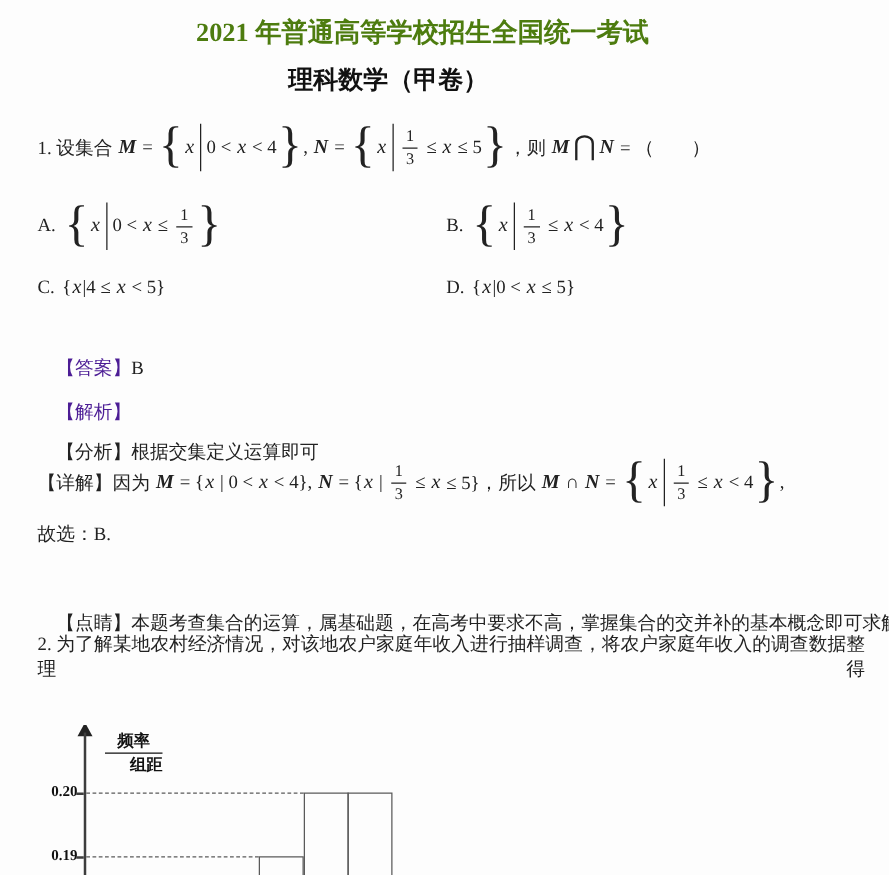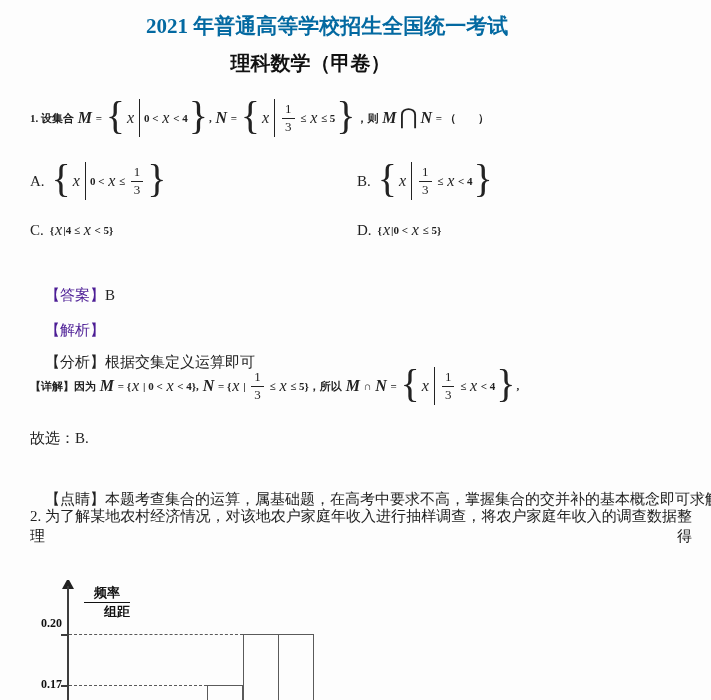--- a/index.html
+++ b/index.html
@@ -3,27 +3,27 @@
 <meta charset="utf-8">
 <style>
   * { margin:0; padding:0; box-sizing:border-box; }
   html,body { background:#ffffff; }
   .page {
     position:relative; width:711px; height:700px; margin:0 auto;
     background:#fdfdfd; overflow:hidden; color:#222;
     font-family:"Liberation Serif","DejaVu Serif",serif;
     font-size:15px;
   }
-  .title1 { position:absolute; top:12px; left:0; width:654px; text-align:center;
-            font-size:21px; font-weight:bold; color:#0369a1; }
+  .title1 { position:absolute; top:12px; left:11px; width:654px; text-align:center;
+            font-size:21px; font-weight:bold; color:#4d7c0f; }
   .title2 { position:absolute; top:50px; left:0; width:621px; text-align:center;
             font-size:20px; font-weight:bold; color:#111; }
 
   .mathrow { position:absolute; display:flex; align-items:center; white-space:pre; }
-  .mt  { font-size:11px;font-weight:bold; }
+  .mt  { font-size:15px; }
   .mi  { font-style:italic; font-family:"Liberation Serif","DejaVu Serif",serif; font-size:16px; padding:0 1px; }
   .mi.bold { font-weight:bold; }
   .mbrace { font-size:40px; font-weight:400; line-height:0.85; padding:0 1px; transform:translateY(-2px); }
   .mbar { width:1px; background:#222; height:38px; margin:0 4px; }
   .mfrac { display:inline-flex; flex-direction:column; align-items:center; font-size:13px; line-height:1.15; margin:0 3px; }
   .mfrac .fnum { border-bottom:1px solid #222; padding:0 3px 1px; }
   .mfrac .fden { padding-top:1px; }
   .mcap { font-size:22px; line-height:1; padding:0 2px; transform:translateY(-1px); }
 
   .optlabel { margin-right:6px; font-size:15px; }
@@ -78,40 +78,40 @@
   <div class="txtline" style="top:332px;">
     <span>【分析】</span><span>根据交集定义运算即可</span>
   </div>
 
   <div class="txtline" style="top:300px;">
     <span class="tag-blue">【解析】</span>
   </div>
 
   <div class="mathrow" style="left:30px; top:360px; height:52px;"><span class="mt">【详解】因为 </span><span class="mi bold">M</span><span class="mt"> = {</span><span class="mi">x</span><span class="mt"> | 0 &lt; </span><span class="mi">x</span><span class="mt"> &lt; 4}, </span><span class="mi bold">N</span><span class="mt"> = {</span><span class="mi">x</span><span class="mt"> | </span><span class="mfrac"><span class="fnum">1</span><span class="fden">3</span></span><span class="mt"> ≤ </span><span class="mi">x</span><span class="mt"> ≤ 5}，所以 </span><span class="mi bold">M</span><span class="mt"> ∩ </span><span class="mi bold">N</span><span class="mt"> = </span><span class="mbrace">{</span><span class="mi">x</span><span class="mbar"></span><span class="mfrac"><span class="fnum">1</span><span class="fden">3</span></span><span class="mt"> ≤ </span><span class="mi">x</span><span class="mt"> &lt; 4</span><span class="mbrace">}</span><span class="mt">,</span></div>
 
-  <div class="txtline" style="top:428px;">故选：B.</div>
+  <div class="txtline" style="top:418px;">故选：B.</div>
 
   <div class="txtline" style="top:469px;">
     <span>【点睛】</span><span>本题考查集合的运算，属基础题，在高考中要求不高，掌握集合的交并补的基本概念即可求解.</span>
   </div>
 
   <div class="txtline justify" style="top:506px;">2. 为了解某地农村经济情况，对该地农户家庭年收入进行抽样调查，将农户家庭年收入的调查数据整理得</div>
 
   <div class="chart">
     <div class="axis-arrow"></div>
     <div class="axis-y"></div>
     <div class="ylabel">
       <span class="ynum">频率</span>
       <span class="yden">组距</span>
     </div>
     <div id="chart-dynamic">
-        <div class="ytick-label" style="left: 28px; top: 36px;">0.20</div>
+        <div class="ytick-label" style="left: 28px; top: 46px;">0.20</div>
         <div class="ytick-mark" style="left: 61px; top: 54px;"></div>
         <div class="ydash" style="left: 69px; top: 54px; width: 173.5px;"></div>
-        <div class="ytick-label" style="left: 28px; top: 97px;">0.17</div>
+        <div class="ytick-label" style="left: 28px; top: 97px;">0.19</div>
         <div class="ytick-mark" style="left: 61px; top: 105px;"></div>
         <div class="ydash" style="left: 69px; top: 105px; width: 138px;"></div>
         <div class="hbar" style="left: 207px; top: 105px; width: 36px; height: 35px;"></div>
         <div class="hbar" style="left: 243px; top: 54px; width: 36px; height: 86px;"></div>
         <div class="hbar" style="left: 278px; top: 54px; width: 36px; height: 86px;"></div>
       </div>
   </div>
 
 </div>
 

